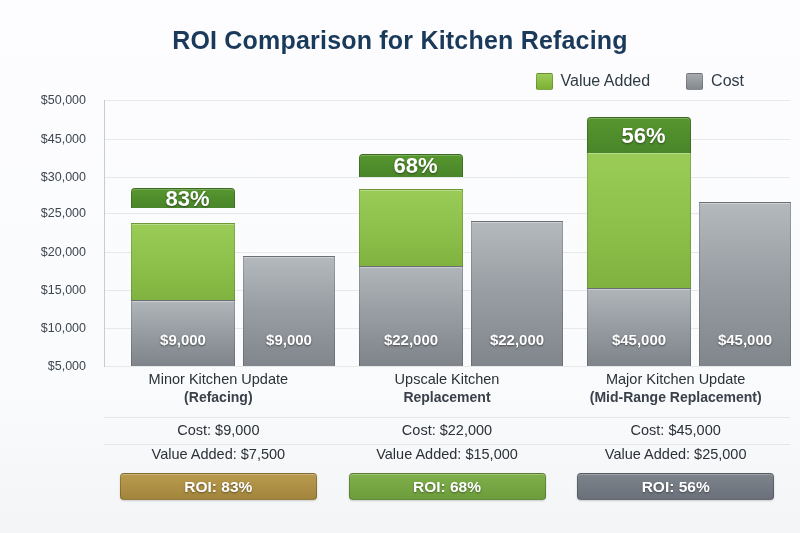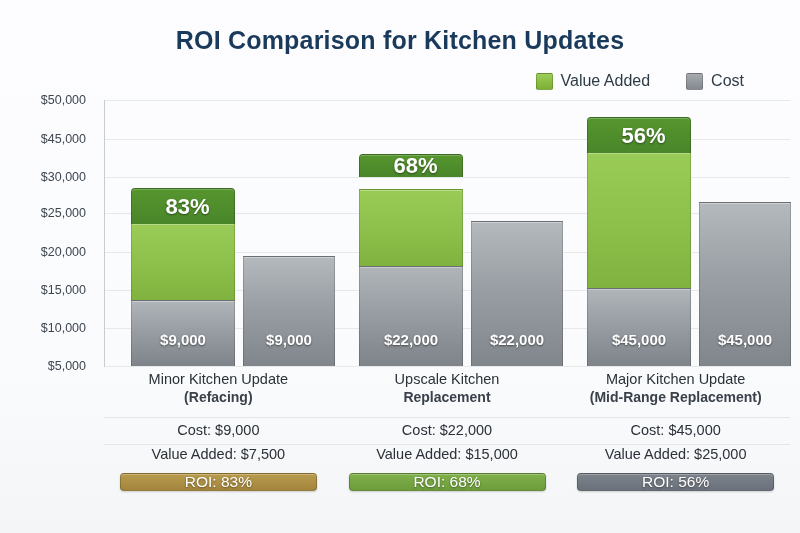--- a/index.html
+++ b/index.html
@@ -130,38 +130,38 @@
     height: 1px; background: #e4e6e9;
   }
 
   
   .badges {
     position: absolute; left: 104px; top: 473px; width: 686px;
     display: flex; gap: 0;
   }
   .badge-wrap { flex: 1; display: flex; justify-content: center; }
   .badge {
-    width: 197px; height: 18px;
+    width: 197px; height: 27px;
     display: flex; align-items: center; justify-content: center;
     border-radius: 4px;
-    color: #fff; font-size: 15.5px; font-weight: normal;
+    color: #fff; font-size: 15.5px; font-weight: bold;
     text-shadow: 0 1px 2px rgba(0,0,0,.42);
     border: 1px solid rgba(0,0,0,.2);
     box-shadow: 0 1px 2px rgba(0,0,0,.18), inset 0 1px 0 rgba(255,255,255,.25);
   }
   .badge-gold  { background: linear-gradient(180deg,#b99b4e,#a2853c); }
   .badge-green { background: linear-gradient(180deg,#7fb04a,#6d9c3c); }
   .badge-slate { background: linear-gradient(180deg,#7d838b,#6b717a); }
 </style>
 </head>
 <body>
 
 <div id="root">
 
-  <div class="title">ROI Comparison for Kitchen Updates</div>
+  <div class="title">ROI Comparison for Kitchen Refacing</div>
 
   <div class="legend">
     <div class="legend-item">
       <span class="legend-swatch sw-value"></span>
       <span class="legend-label">Value Added</span>
     </div>
     <div class="legend-item">
       <span class="legend-swatch sw-cost"></span>
       <span class="legend-label">Cost</span>
     </div>
@@ -191,21 +191,21 @@
     <div class="ytick" style="top:228px;">$10,000</div>
 
     <div class="gridline" style="top:266px;"></div>
     <div class="ytick" style="top:266px;">$5,000</div>
 
     <div class="bar bar-stack" style="left:26px; width:104px; height:178px;">
       <div class="seg seg-cost" style="height:66px;">
         <div class="cost-label">$9,000</div>
       </div>
       <div class="seg seg-value" style="top:35px; bottom:66px;"></div>
-      <div class="seg seg-cap" style="height:36px;">
+      <div class="seg seg-cap" style="height:20px;">
         <span class="cap-label">83%</span>
       </div>
     </div>
 
     <div class="bar bar-cost-solo" style="left:138px; width:92px; height:110px;">
       <div class="cost-label">$9,000</div>
     </div>
 
     <div class="bar bar-stack" style="left:254px; width:104px; height:212px;">
       <div class="seg seg-cost" style="height:100px;">

